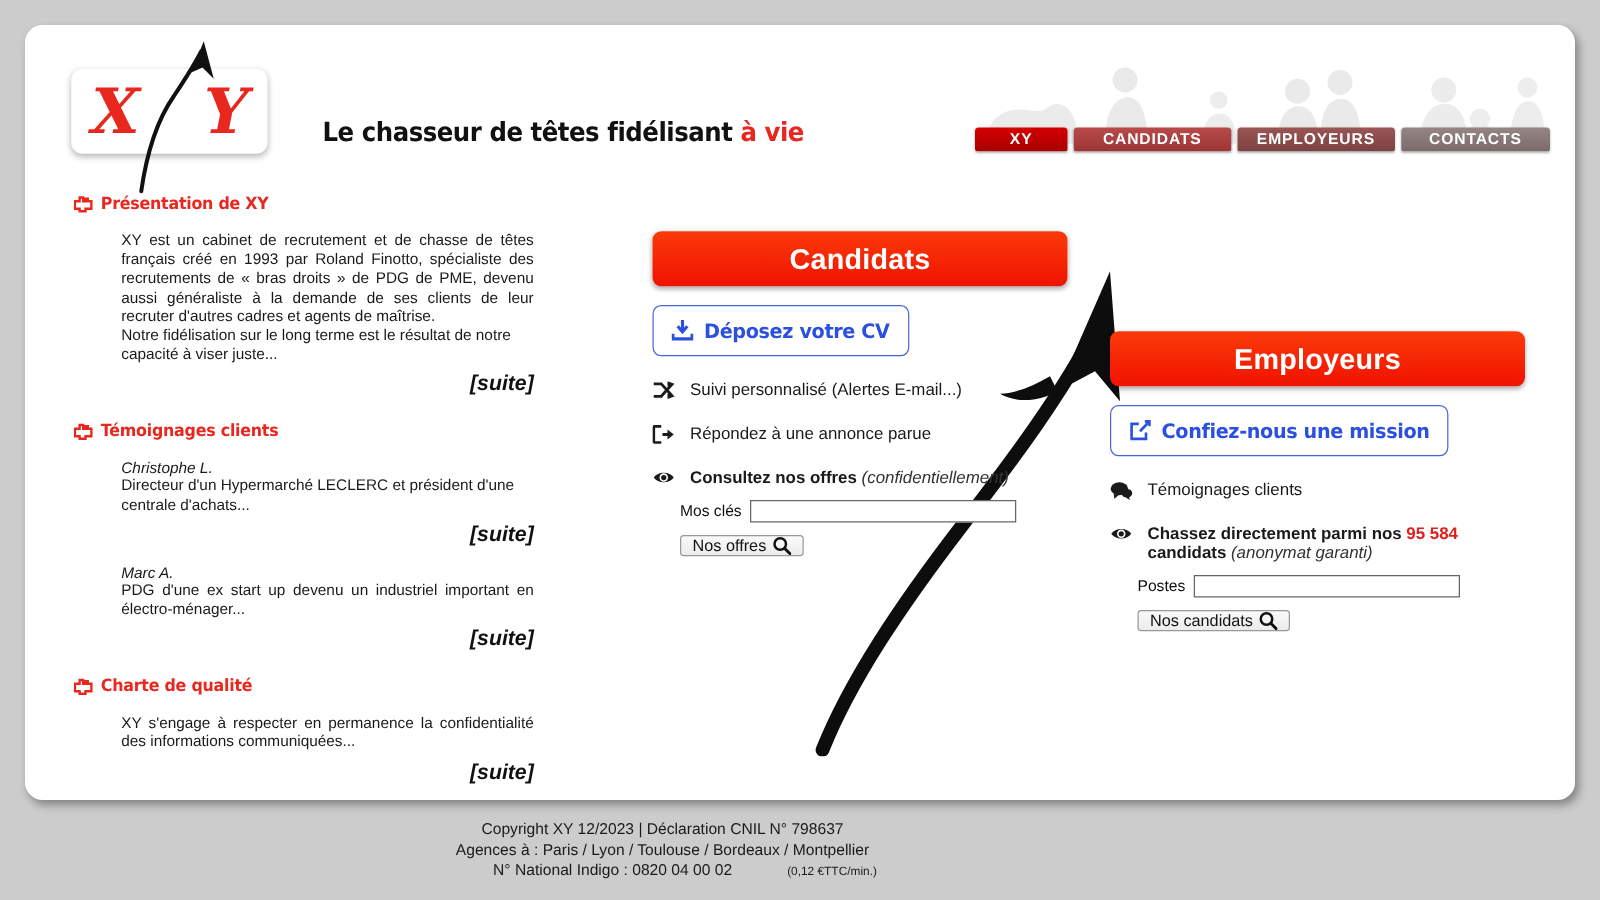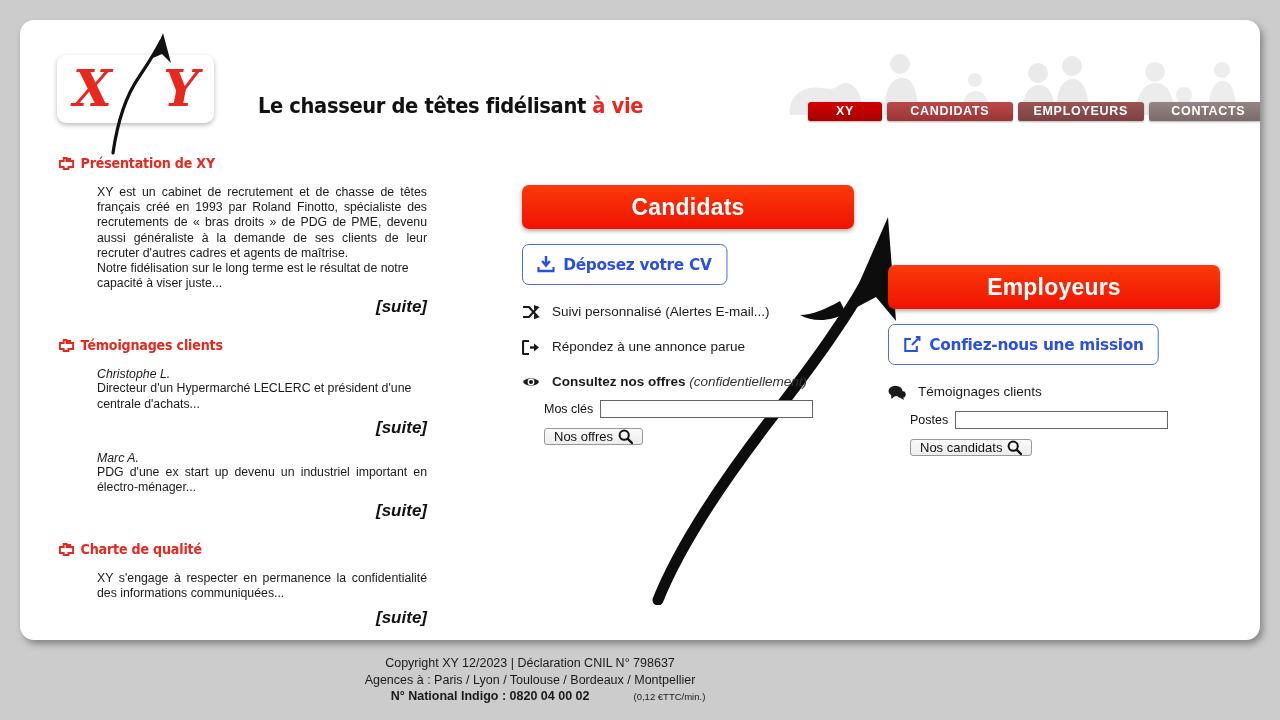--- a/index.html
+++ b/index.html
@@ -36,21 +36,21 @@
   .slogan{
     position:absolute;left:238px;top:74px;
     font-family:"DejaVu Sans", sans-serif;
     font-weight:bold;font-size:21px;color:#111;letter-spacing:-0.4px;
     white-space:nowrap;transform:scaleX(0.93);transform-origin:left center;
   }
   .slogan .accent{color:#e8271f;}
 
   .people{position:absolute;left:760px;top:20px;width:470px;height:75px;opacity:1;}
 
-  .nav{position:absolute;left:760px;top:82px;width:460px;height:20px;display:flex;gap:5px;margin-left:28px;}
+  .nav{position:absolute;left:760px;top:82px;width:460px;height:20px;display:flex;gap:5px;}
   .nav-btn{
     height:19px;line-height:19px;text-align:center;
     font-family:"Liberation Sans", sans-serif;
     font-weight:bold;font-size:12.5px;color:#ffffff;
     border-radius:3px 3px 2px 2px;letter-spacing:0.7px;
     box-shadow:0 1px 2px rgba(0,0,0,0.3);
     cursor:pointer;
   }
   .nav-btn.n0{width:78px;background:linear-gradient(#d40000,#a80000);}
   .nav-btn.n1{width:133px;background:linear-gradient(#b94a4a,#9c3535);}
@@ -148,21 +148,21 @@
 
   
   .big-arrow{position:absolute;left:620px;top:185px;width:270px;height:400px;pointer-events:none;}
 
   
   .footer{
     position:absolute;left:0;top:655px;width:1060px;text-align:center;
     font-family:"Liberation Sans", sans-serif;
     font-size:12.5px;color:#1a1a1a;line-height:16.5px;
   }
-  .footer .strong{font-weight:bold;padding-left:36px;}
+  .footer .strong{font-weight:normal;padding-left:36px;}
   .footer .tiny{font-size:9.5px;font-weight:normal;margin-left:44px;}
 </style>
 </head>
 <body>
 
 <div class="page-card">
 
   <div class="header">
 
     <div class="logo-box">
@@ -347,20 +347,31 @@
     <div class="line-item">
       <svg width="18" height="15" viewBox="0 0 18 15">
         <ellipse cx="7.5" cy="6" rx="7" ry="5.2" fill="#1a1a1a"></ellipse>
         <path d="M3 10 L3.5 14 L7 11 Z" fill="#1a1a1a"></path>
         <ellipse cx="13.5" cy="9.5" rx="4.3" ry="3.4" fill="#1a1a1a"></ellipse>
         <path d="M15 12 L16 15 L12.5 13 Z" fill="#1a1a1a"></path>
       </svg>
       <span>Témoignages clients</span>
     </div>
 
+    <div class="line-item">
+      <svg width="18" height="14" viewBox="0 0 18 14">
+        <path d="M1 7 C4 2 14 2 17 7 C14 12 4 12 1 7 Z" fill="#1a1a1a"></path>
+        <circle cx="9" cy="7" r="3.4" fill="#fff"></circle>
+        <circle cx="9" cy="7" r="2.1" fill="#1a1a1a"></circle>
+      </svg>
+      <span style="width:290px;">
+        <b>Chassez directement parmi nos </b><b class="redcount">95 584</b><b> candidats</b>
+        <i>(anonymat garanti)</i>
+      </span>
+    </div>
 
     <div class="field-row">
       <span>Postes</span>
       <input class="inp-right" type="text" placeholder="" style="">
     </div>
 
     <div class="srch-btn">
       <span>Nos candidats</span>
       <svg width="15" height="15" viewBox="0 0 15 15">
         <circle cx="6.2" cy="6.2" r="4.6" stroke="#111" stroke-width="2" fill="none"></circle>

